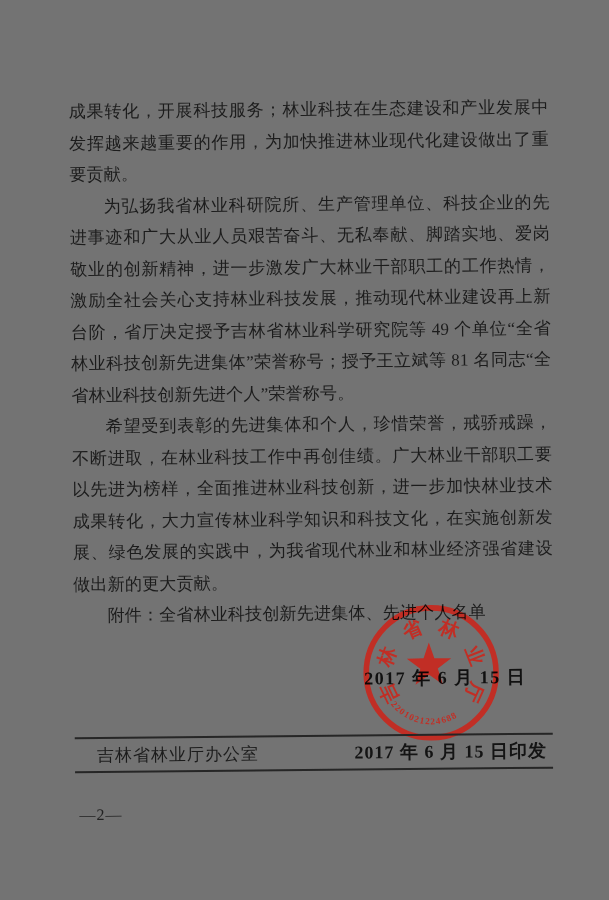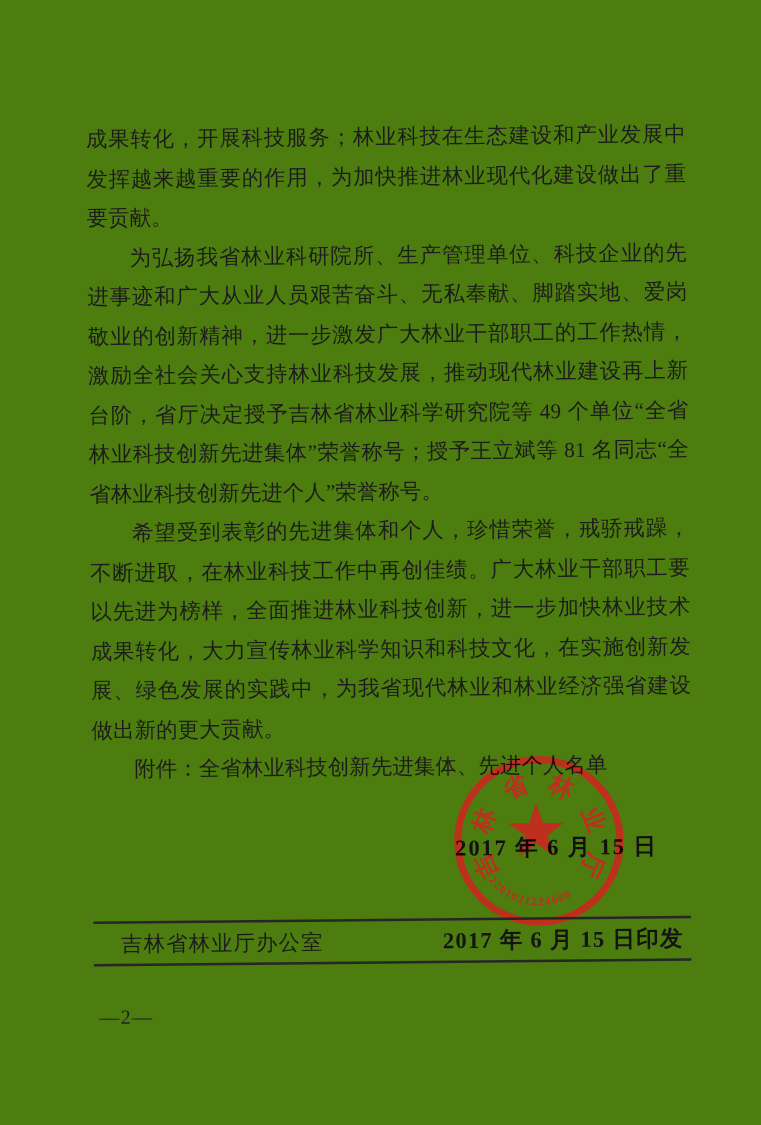--- a/index.html
+++ b/index.html
@@ -6,21 +6,21 @@
     margin: 0;
     padding: 0;
     background: #e8e8e6;
     font-family: "Liberation Serif", "DejaVu Serif", serif;
   }
   .page {
     position: relative;
     width: 609px;
     height: 900px;
     margin: 0 auto;
-    background: #4d7c0f;
+    background: #737373;
     overflow: hidden;
     color: #1d1d1d;
   }
   .tilt {
     position: absolute;
     inset: 0;
     transform: rotate(-0.55deg);
     transform-origin: 50% 50%;
   }
   .body-text {

